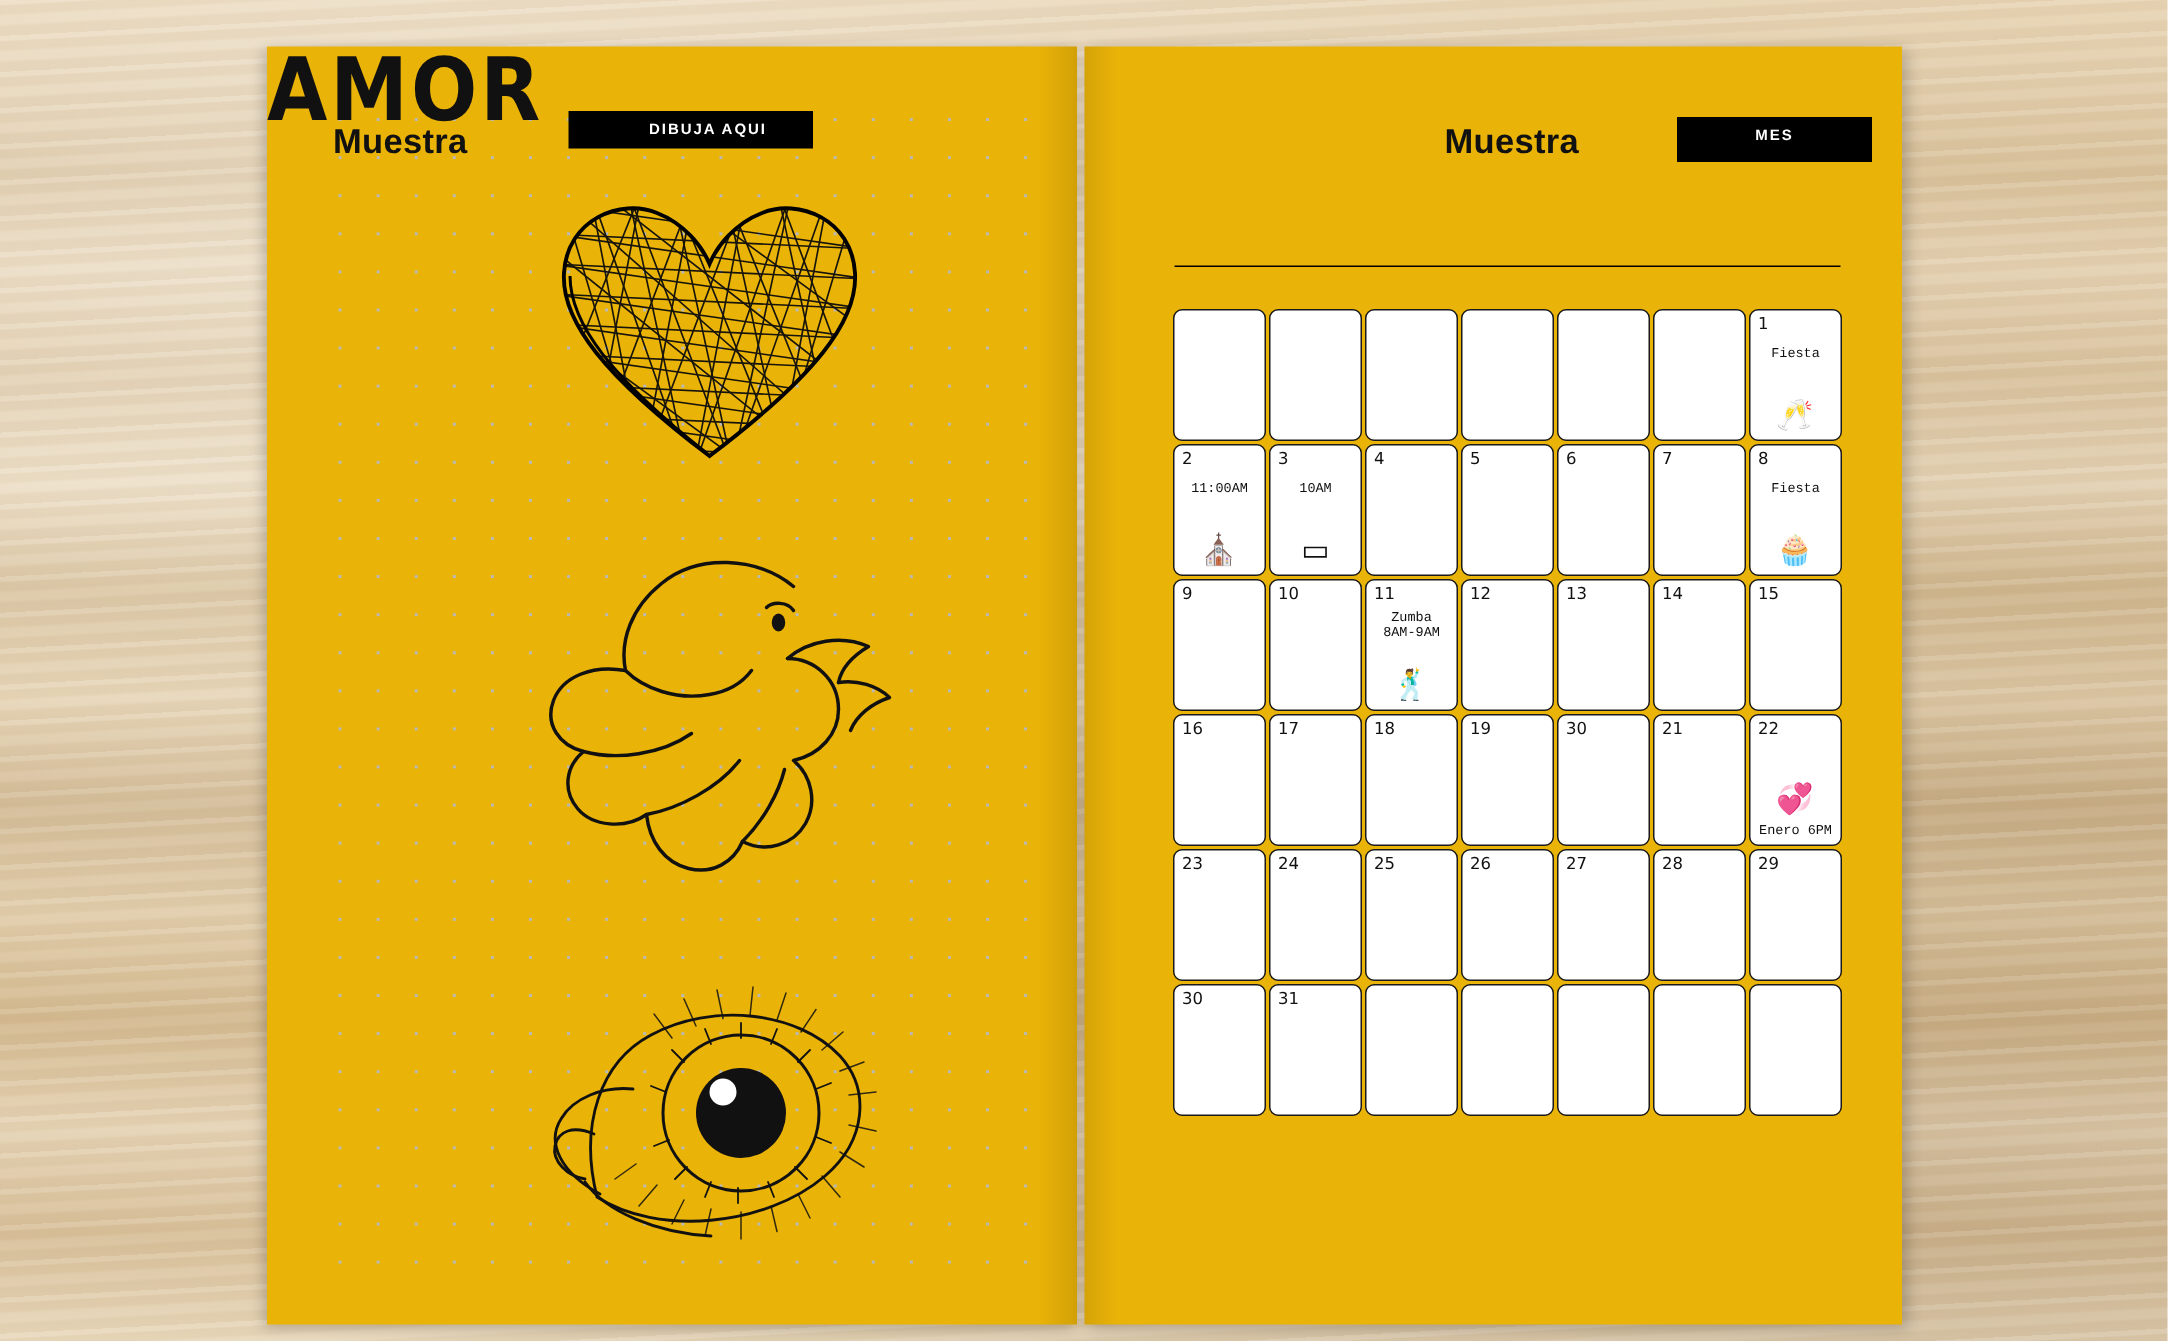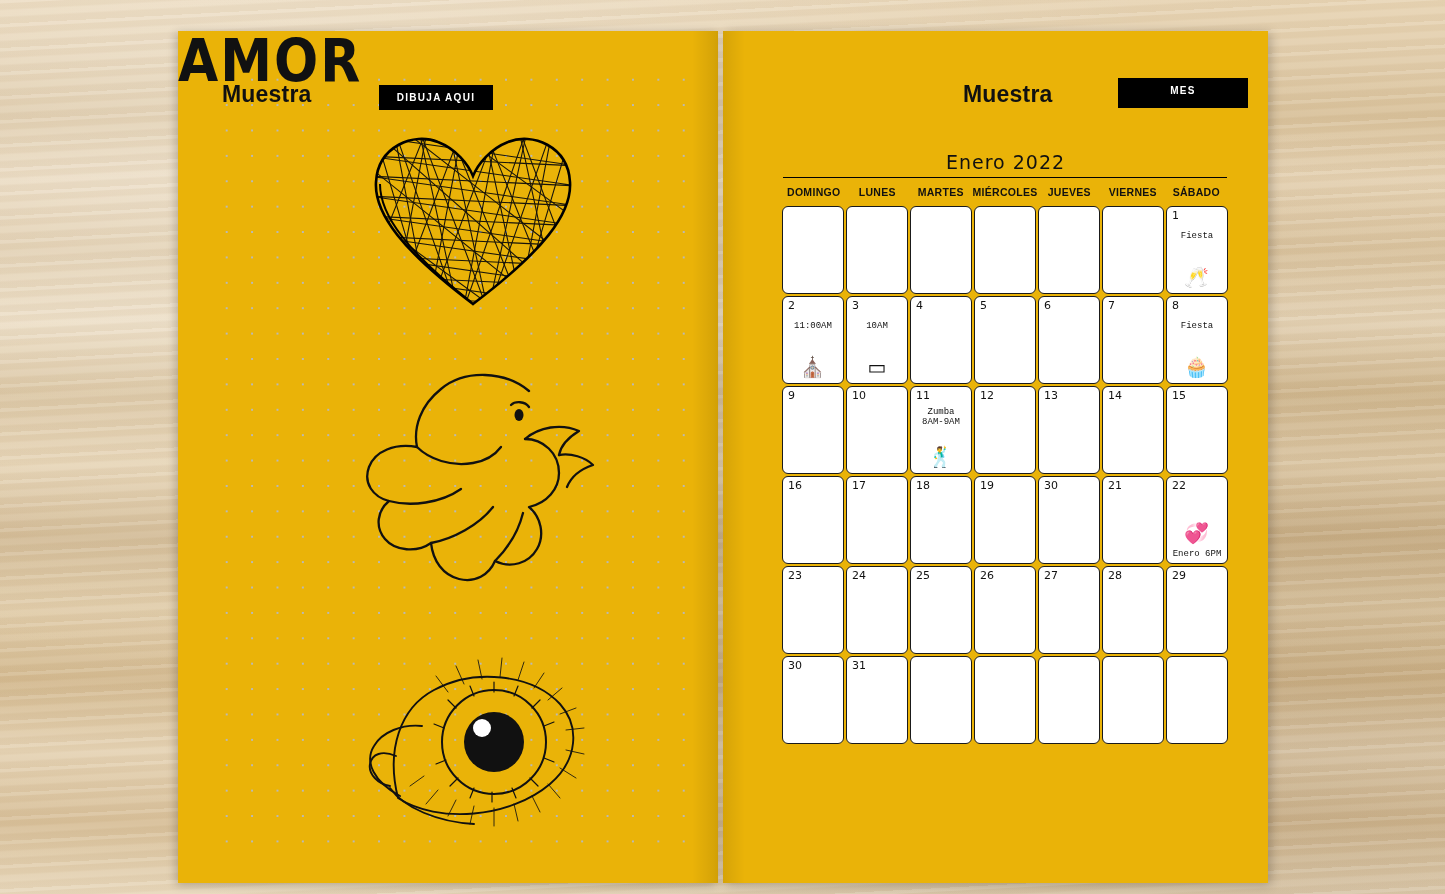--- a/index.html
+++ b/index.html
@@ -120,24 +120,25 @@
     position: absolute;
     background: #000;
     color: #fff;
     text-align: center;
     font-size: 10px;
     letter-spacing: 1.3px;
     font-weight: bold;
   }
   .left .black-tab {
     left: 201px;
-    top: 54px;
-    width: 114px;
+    top: 43px;
+    width: 140px;
     height: 25px;
     line-height: 25px;
+    padding-left: 23px;
   }
   .right .black-tab {
     left: 395px;
     top: 47px;
     width: 130px;
     height: 30px;
     line-height: 26px;
   }
 
   
@@ -327,32 +328,22 @@
           <path d="M112 142 C 126 162, 160 176, 196 178"></path>
         </g>
       </svg>
     </div>
   </div>
 
   <div class="page right">
     <div class="page-title">Muestra</div>
     <div class="black-tab">MES</div>
 
-    <div id="month-title">Enero 2022</div>
     <div id="month-rule"></div>
 
-    <div id="weekdays">
-        <div class="wd">DOMINGO</div>
-        <div class="wd">LUNES</div>
-        <div class="wd">MARTES</div>
-        <div class="wd">MIÉRCOLES</div>
-        <div class="wd">JUEVES</div>
-        <div class="wd">VIERNES</div>
-        <div class="wd">SÁBADO</div>
-      </div>
     <div id="grid">
         <div class="cell empty"></div>
         <div class="cell empty"></div>
         <div class="cell empty"></div>
         <div class="cell empty"></div>
         <div class="cell empty"></div>
         <div class="cell empty"></div>
         <div class="cell">
           <div class="daynum">1</div>
           <div class="ev top">

